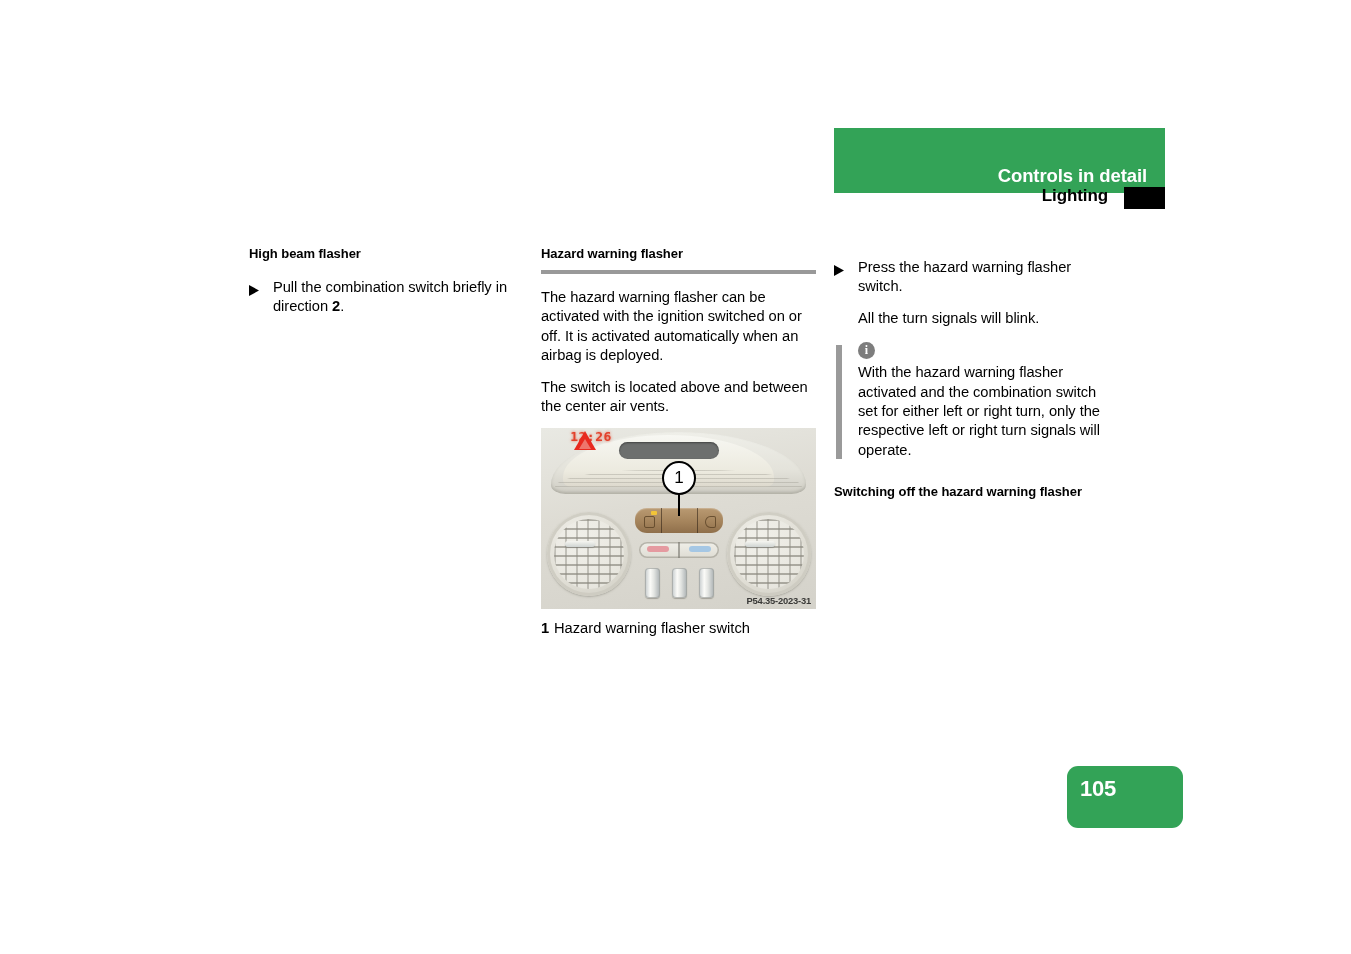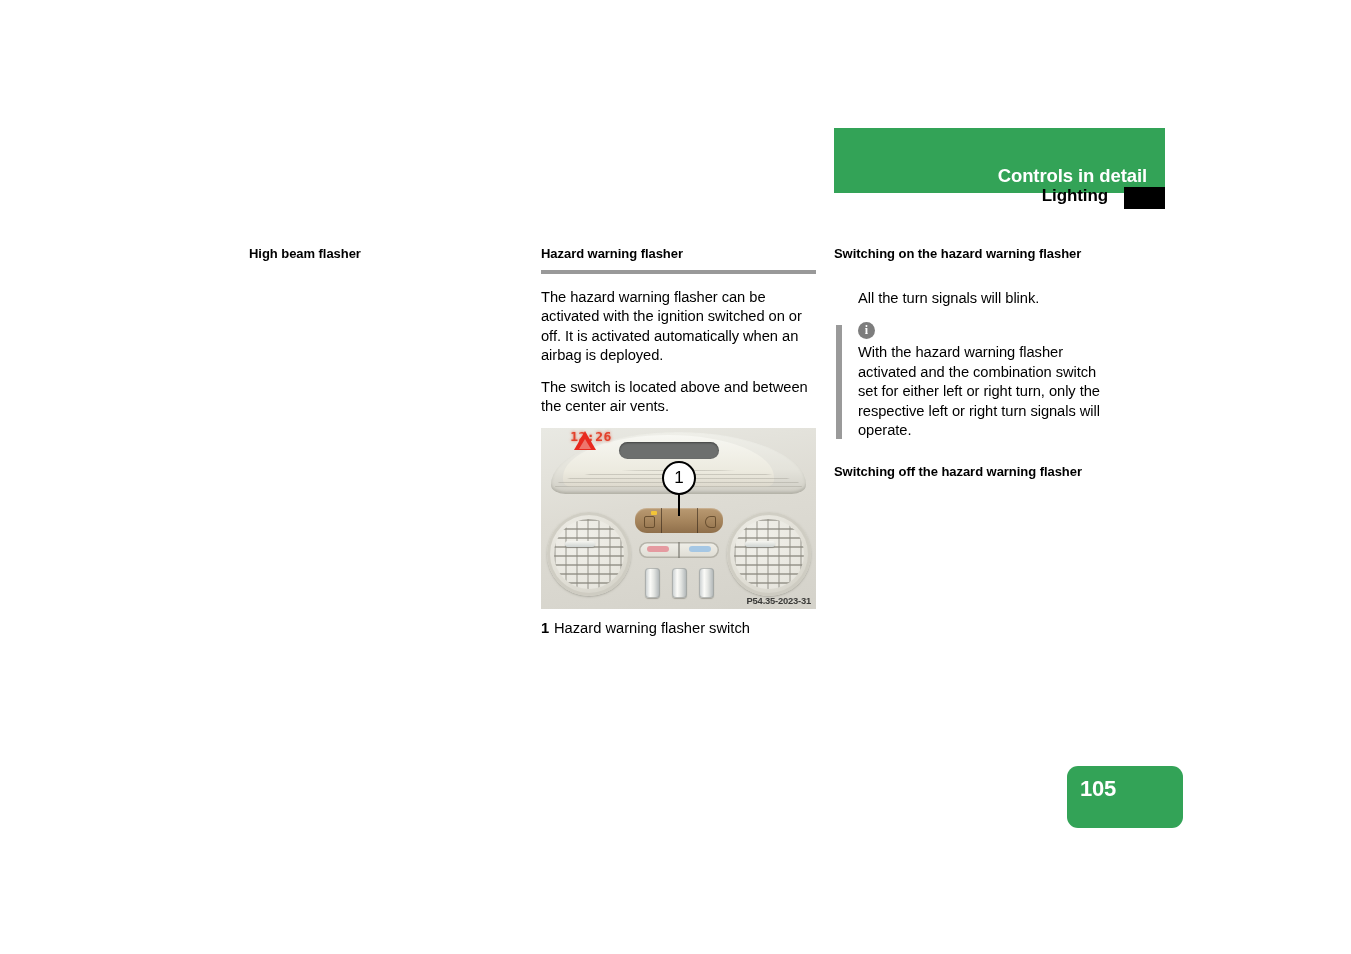--- a/index.html
+++ b/index.html
@@ -447,20 +447,28 @@
   <div class="chapter-title">Controls in detail</div>
 </div>
 <div id="section-title-row">
   <div class="section-title">Lighting</div>
   <div class="tab-marker"></div>
 </div>
 
 <div class="column" id="col-1">
   <h3 class="heading">High beam flasher</h3>
   <div class="gap-after-heading"></div>
+  <div class="bullet-item">
+    <div class="bullet-marker">
+      <svg width="10" height="11" viewBox="0 0 10 11" aria-hidden="true">
+          <polygon points="0,0 10,5.5 0,11" fill="#000"></polygon>
+        </svg>
+    </div>
+    <div class="bullet-text"><span>Pull the combination switch briefly in direction </span><b>2</b><span>.</span></div>
+  </div>
 </div>
 
 <div class="column" id="col-2">
   <h3 class="heading">Hazard warning flasher</h3>
   <div class="rule"></div>
   <div class="gap-para" style="height:14px"></div>
   <p class="body-text">The hazard warning flasher can be activated with the ignition switched on or off. It is activated automatically when an airbag is deployed.</p>
   <div class="gap-para"></div>
   <p class="body-text">The switch is located above and between the center air vents.</p>
 
@@ -511,23 +519,30 @@
       <div class="figure-watermark">P54.35-2023-31</div>
     </div>
     <div class="figure-caption-row">
       <span class="figure-caption-num">1</span>
       <span>Hazard warning flasher switch</span>
     </div>
   </div>
 </div>
 
 <div class="column" id="col-3">
-  <h3 class="heading">Switching on the hazard warning flasher</h3>
   <div class="gap-after-heading" style="height:14px"></div>
 
+  <div class="bullet-item">
+    <div class="bullet-marker">
+      <svg width="10" height="11" viewBox="0 0 10 11" aria-hidden="true">
+          <polygon points="0,0 10,5.5 0,11" fill="#000"></polygon>
+        </svg>
+    </div>
+    <div class="bullet-text">Press the hazard warning flasher switch.</div>
+  </div>
   <div class="gap-para"></div>
   <div class="indented-text">All the turn signals will blink.</div>
 
   <div class="note">
     <div class="note-bar"></div>
     <div class="note-icon">i</div>
     <div class="note-text">With the hazard warning flasher activated and the combination switch set for either left or right turn, only the respective left or right turn signals will operate.</div>
   </div>
 
   <div style="height:22px"></div>

